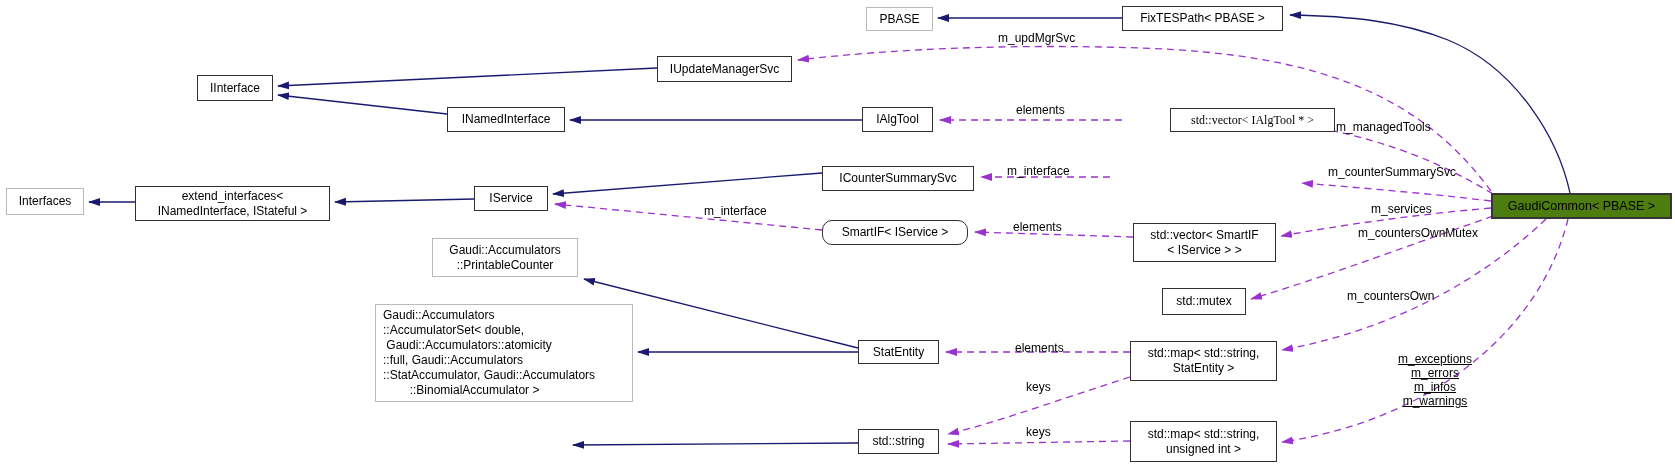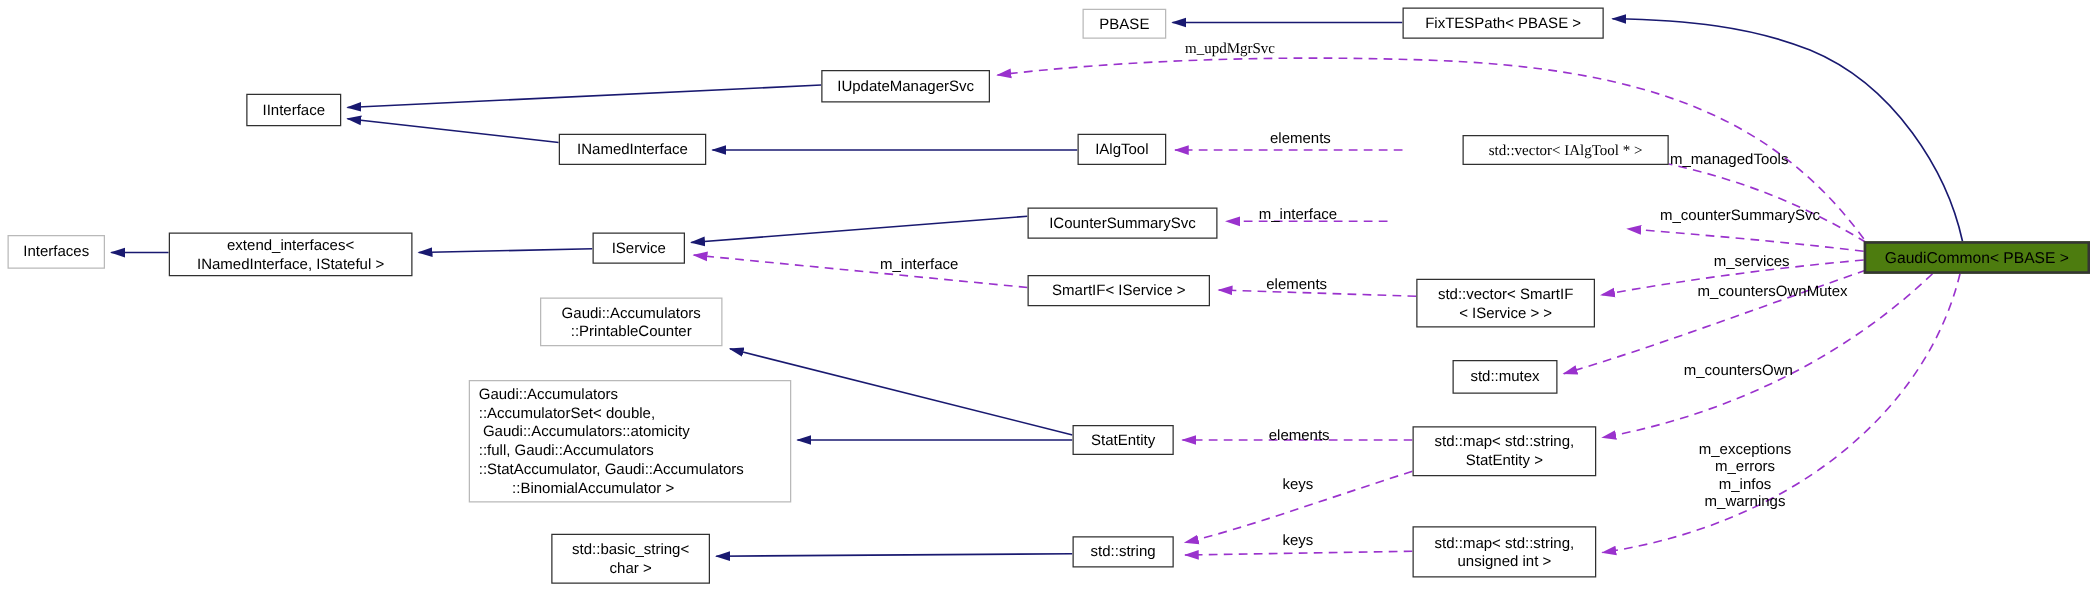--- a/index.html
+++ b/index.html
@@ -27,46 +27,46 @@
   .n-iinterface{left:197px;top:75px;width:76px;height:26px;}
   .n-iupdatemanagersvc{left:657px;top:56px;width:135px;height:26px;}
   .n-inamedinterface{left:447px;top:107px;width:118px;height:25px;}
   .n-ialgtool{left:862px;top:107px;width:71px;height:25px;}
   .n-vector_ialgtool{left:1170px;top:108px;width:165px;height:24px;font-family:Liberation Serif, serif;}
   .n-interfaces{left:6px;top:188px;width:78px;height:27px;}
   .n-extend_interfaces{left:135px;top:186px;width:195px;height:35px;}
   .n-iservice{left:474px;top:186px;width:74px;height:25px;}
   .n-icountersummarysvc{left:822px;top:166px;width:152px;height:25px;}
   .n-smartif_icss{left:1110px;top:158px;width:187px;height:40px;}
-  .n-smartif_iservice{left:822px;top:220px;width:146px;height:25px;}
+  .n-smartif_iservice{left:822px;top:220px;width:146px;height:25px;border-radius:10px;}
   .n-vector_smartif_iservice{left:1133px;top:223px;width:143px;height:39px;}
   .n-std_mutex{left:1162px;top:288px;width:84px;height:27px;}
   .n-printable_counter{left:432px;top:238px;width:146px;height:39px;}
   .n-accumulator_set{left:375px;top:304px;width:258px;height:98px;}
   .n-statentity{left:858px;top:340px;width:81px;height:24px;}
   .n-map_statentity{left:1130px;top:341px;width:147px;height:40px;}
   .n-basic_string{left:441px;top:427px;width:127px;height:40px;}
   .n-std_string{left:858px;top:429px;width:81px;height:25px;}
   .n-map_unsigned{left:1130px;top:421px;width:147px;height:41px;}
   .n-gaudicommon{left:1491px;top:193px;width:181px;height:26px;}
   
-  .l-updmgrsvc{left:948px;top:31px;font-family:Liberation Serif, serif;}
+  .l-updmgrsvc{left:998px;top:31px;}
   .l-elements-algtool{left:1016px;top:103px;}
   .l-managedtools{left:1336px;top:120px;}
   .l-interface-counter{left:1007px;top:164px;}
   .l-countersummarysvc{left:1328px;top:165px;}
   .l-interface-service{left:704px;top:204px;}
   .l-elements-service{left:1013px;top:220px;}
   .l-services{left:1371px;top:202px;}
   .l-countersownmutex{left:1336px;top:226px;padding-left:22px;}
   .l-countersown{left:1347px;top:289px;}
   .l-elements-statentity{left:1015px;top:341px;}
   .l-keys-statentity{left:1026px;top:380px;}
   .l-keys-unsigned{left:1026px;top:425px;}
-  .l-counts{left:1346px;top:352px;width:100px;}
+  .l-counts{left:1385px;top:352px;width:100px;text-decoration:underline;}
   .edge-solid{fill:none;stroke:#191970;stroke-width:1.3;}
   .edge-dashed{fill:none;stroke:#9a32cd;stroke-width:1.3;stroke-dasharray:7 5;}
 </style>
 </head>
 <body>
 
 <div id="canvas">
 
   <svg id="edges" viewBox="0 0 1675 473" xmlns="http://www.w3.org/2000/svg">
     <defs>
@@ -126,22 +126,20 @@
 ::PrintableCounter</div>
   <div class="node ext al n-accumulator_set">Gaudi::Accumulators
 ::AccumulatorSet&lt; double,
  Gaudi::Accumulators::atomicity
 ::full, Gaudi::Accumulators
 ::StatAccumulator, Gaudi::Accumulators
         ::BinomialAccumulator &gt;</div>
   <div class="node n-statentity">StatEntity</div>
   <div class="node n-map_statentity">std::map&lt; std::string,
 StatEntity &gt;</div>
-  <div class="node n-basic_string">std::basic_string&lt;
-char &gt;</div>
   <div class="node n-std_string">std::string</div>
   <div class="node n-map_unsigned">std::map&lt; std::string,
 unsigned int &gt;</div>
   <div class="node hl n-gaudicommon">GaudiCommon&lt; PBASE &gt;</div>
 
   <div class="elabel l-updmgrsvc">m_updMgrSvc</div>
   <div class="elabel l-elements-algtool">elements</div>
   <div class="elabel l-managedtools">m_managedTools</div>
   <div class="elabel l-interface-counter">m_interface</div>
   <div class="elabel l-countersummarysvc">m_counterSummarySvc</div>

